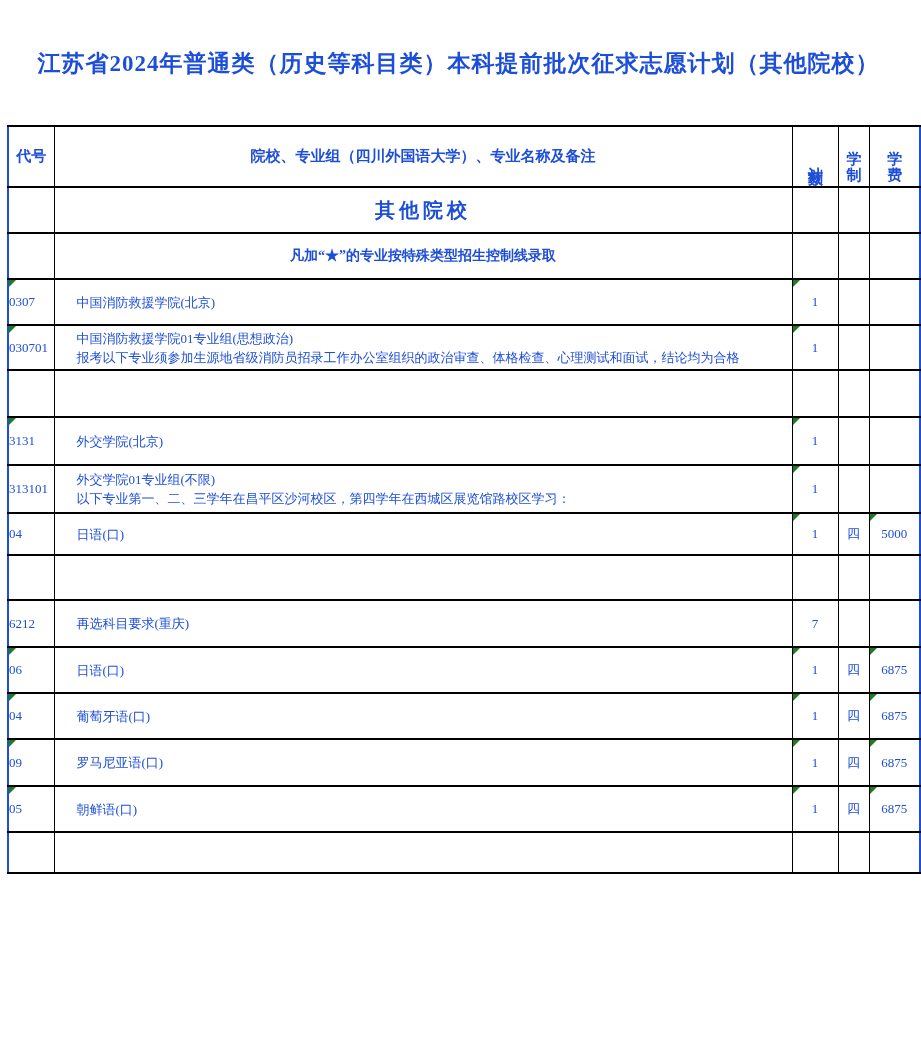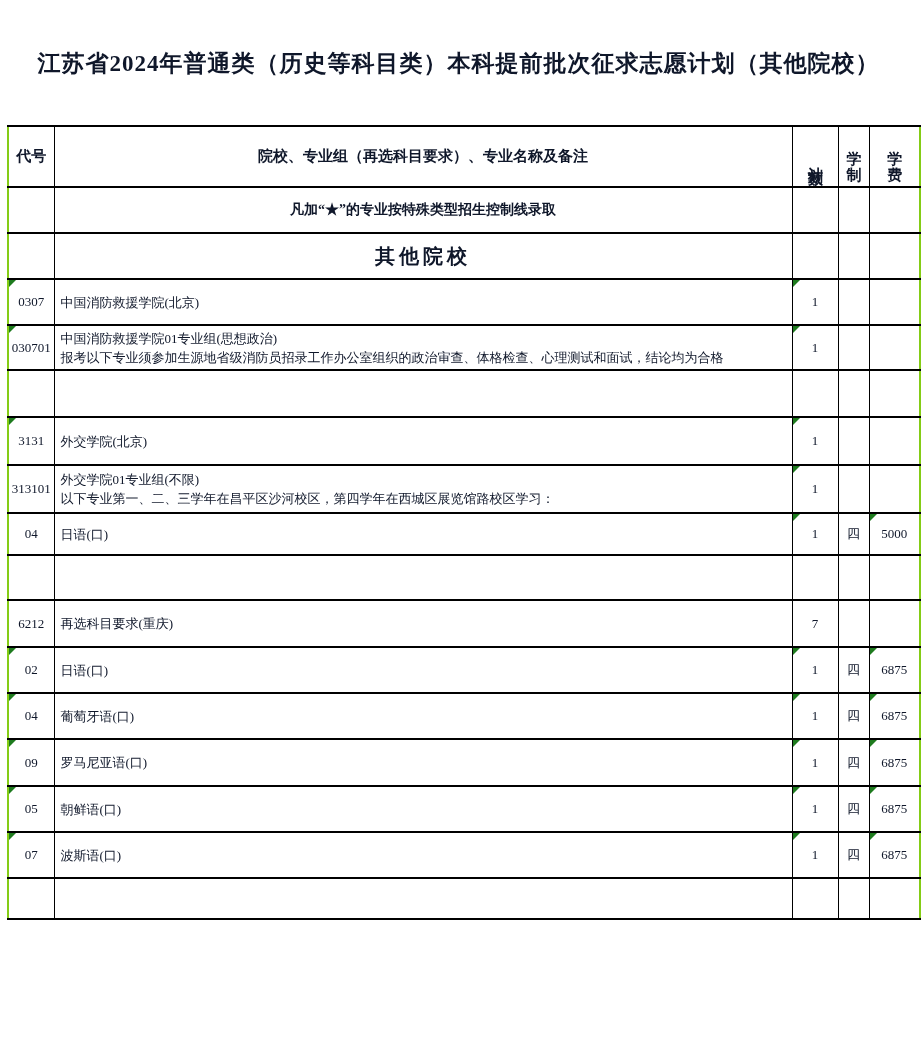--- a/index.html
+++ b/index.html
@@ -1,42 +1,42 @@
 <!DOCTYPE html>
 <html style="--mark: #1e7b1e;"><head>
 <meta charset="utf-8">
 <style>
   html,body { margin:0; padding:0; background:#ffffff; }
   .sheet {
     position:relative; width:917px; height:1061px; background:#fff;
-    font-family:"Liberation Serif","DejaVu Serif",serif; color:#0f172a;
+    font-family:"Liberation Serif","DejaVu Serif",serif; color:#1d4ed8;
   }
   .doc-title {
     position:absolute; top:48px; left:0; width:100%;
     text-align:center; font-size:23px; font-weight:bold; letter-spacing:1px;
   }
   table.plan {
     position:absolute; top:125px; left:7px; width:912px;
     border-collapse:collapse; table-layout:fixed;
-    border:2px solid #84cc16;
+    border:2px solid #1d4ed8;
   }
   td, th {
     border-left:1px solid #000; border-right:1px solid #000;
     border-top:2px solid #000; border-bottom:2px solid #000;
     padding:0; vertical-align:middle; overflow:hidden;
     font-size:13px; font-weight:normal;
   }
   th.h-code { font-size:15px; font-weight:bold; text-align:center; }
   th.h-main { font-size:15px; font-weight:bold; text-align:center; }
   th.h-vert { text-align:center; font-weight:bold; font-size:15px; }
   .vert { display:inline-block; writing-mode:vertical-lr; text-orientation:upright; }
   .vert.tight { letter-spacing:2px; }
   .vert.loose { letter-spacing:16px; }
-  td.c-code { text-align:center;margin-left:36px; }
-  td.c-main { text-align:left; padding-left:6px; padding-right:4px; }
+  td.c-code { text-align:left;margin-left:36px; }
+  td.c-main { text-align:left; padding-left:22px; padding-right:4px; }
   td.c-main .l1, td.c-main .l2 { line-height:19px; }
   td.c-num { text-align:center; }
   td.note-cell { text-align:center; font-weight:bold; font-size:14px; }
   td.section-cell { text-align:center; font-weight:bold; font-size:20px; letter-spacing:4px; }
   .tri { position:relative; }
   .tri::after {
     content:""; position:absolute; top:0; left:0; width:0; height:0;
     border-top:7px solid var(--mark,#1e7b1e); border-right:7px solid transparent;
   }
 </style>
@@ -52,37 +52,37 @@
       <col style="width:46px">
         <col style="width:738px">
         <col style="width:46px">
         <col style="width:31px">
         <col style="width:51px">
     </colgroup>
 
     <tbody>
         <tr style="height:61px">
       <th class="h-code">代号</th>
-      <th class="h-main">院校、专业组（再选科目要求）、专业名称及备注</th>
+      <th class="h-main">院校、专业组（四川外国语大学）、专业名称及备注</th>
       <th class="h-vert"><span class="vert tight">计划数</span></th>
       <th class="h-vert"><span class="vert loose">学制</span></th>
       <th class="h-vert"><span class="vert loose">学费</span></th>
     </tr>
 
     <tr style="height:46px">
       <td></td>
+      <td class="section-cell">其他院校</td>
+      <td></td>
+      <td></td>
+      <td></td>
+    </tr>
+
+    <tr style="height:46px">
+      <td></td>
       <td class="note-cell">凡加“★”的专业按特殊类型招生控制线录取</td>
-      <td></td>
-      <td></td>
-      <td></td>
-    </tr>
-
-    <tr style="height:46px">
-      <td></td>
-      <td class="section-cell">其他院校</td>
       <td></td>
       <td></td>
       <td></td>
     </tr>
 
     <tr style="height:46px">
       <td class="c-code tri">0307</td>
       <td class="c-main">
             <div class="l1">中国消防救援学院(北京)</div>
             <div class="l2"></div>
@@ -166,21 +166,21 @@
             <div class="l2"></div>
           </td>
       <td class="c-num">7</td>
       <td class="c-num"></td>
       <td class="c-num"></td>
     </tr>
 
 
 
     <tr style="height:46px">
-      <td class="c-code tri">02</td>
+      <td class="c-code tri">06</td>
       <td class="c-main">
             <div class="l1">日语(口)</div>
             <div class="l2"></div>
           </td>
       <td class="c-num tri">1</td>
       <td class="c-num">四</td>
       <td class="c-num tri">6875</td>
     </tr>
 
     <tr style="height:46px">
@@ -209,30 +209,20 @@
       <td class="c-code tri">05</td>
       <td class="c-main">
             <div class="l1">朝鲜语(口)</div>
             <div class="l2"></div>
           </td>
       <td class="c-num tri">1</td>
       <td class="c-num">四</td>
       <td class="c-num tri">6875</td>
     </tr>
 
-    <tr style="height:46px">
-      <td class="c-code tri">07</td>
-      <td class="c-main">
-            <div class="l1">波斯语(口)</div>
-            <div class="l2"></div>
-          </td>
-      <td class="c-num tri">1</td>
-      <td class="c-num">四</td>
-      <td class="c-num tri">6875</td>
-    </tr>
 
     <tr style="height:41px">
       <td class="c-code"></td>
       <td class="c-main">
             <div class="l1"></div>
             <div class="l2"></div>
           </td>
       <td class="c-num"></td>
       <td class="c-num"></td>
       <td class="c-num"></td>

